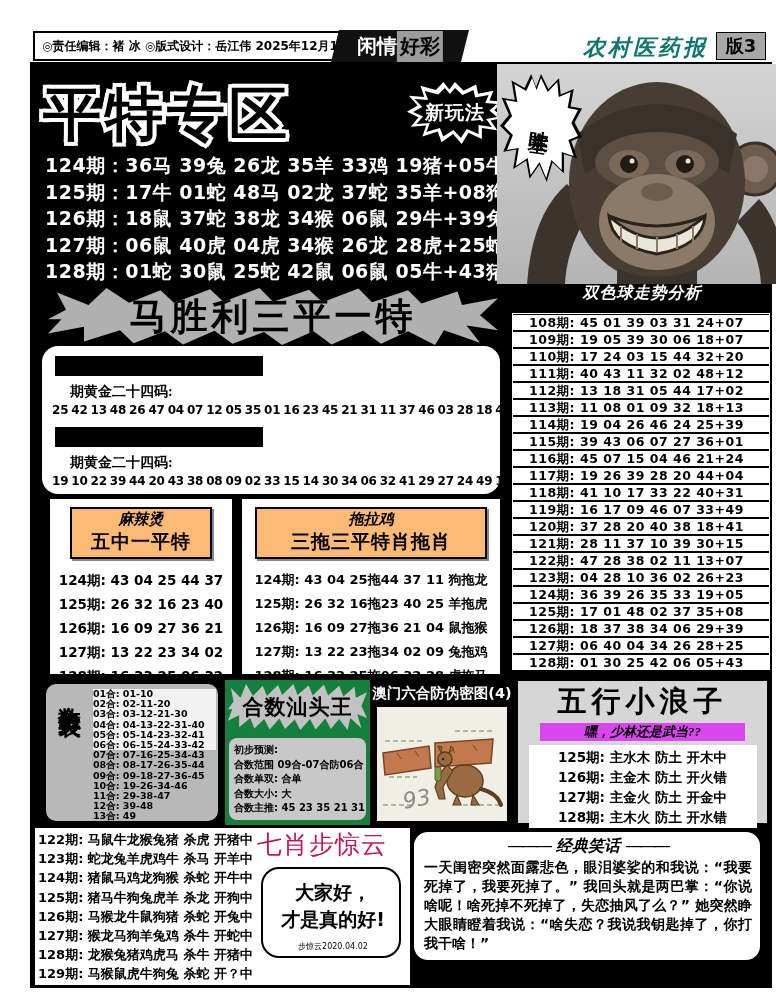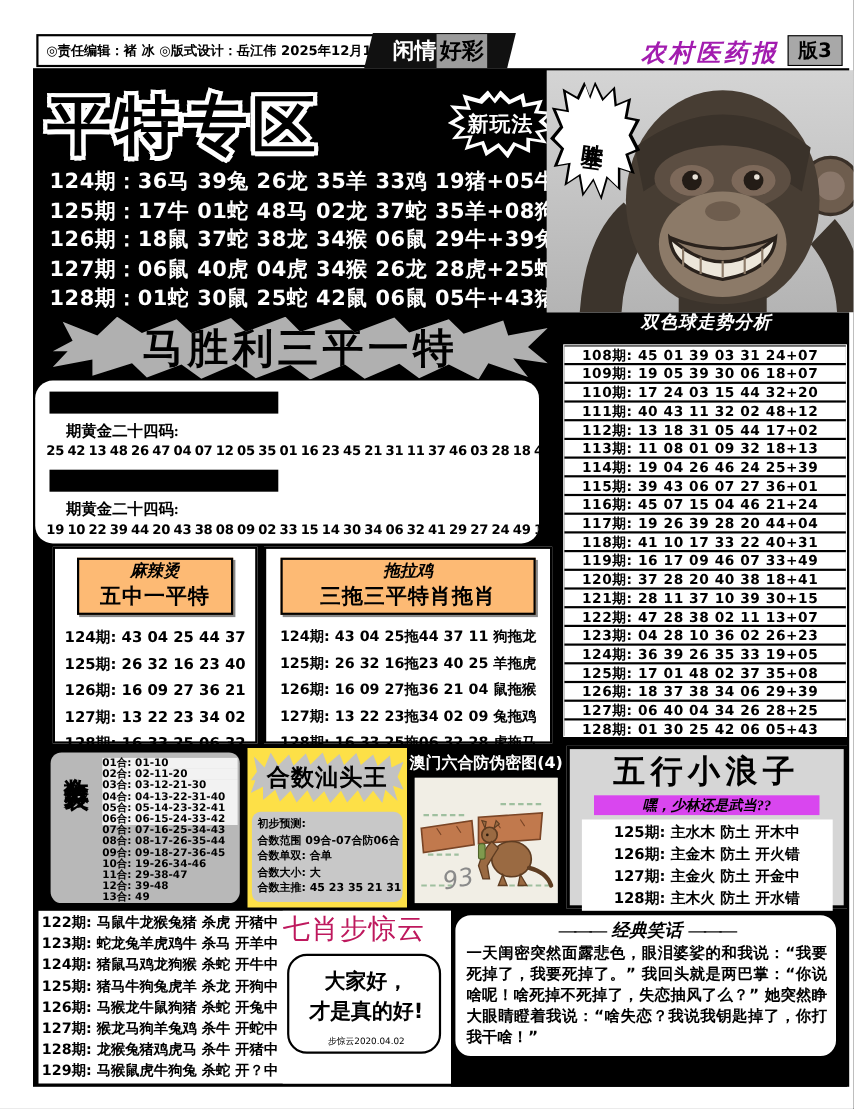--- a/index.html
+++ b/index.html
@@ -6,21 +6,21 @@
   body { background:#fff; font-family:"DejaVu Sans","Liberation Sans",sans-serif; }
   .page { position:relative; width:776px; height:1008px; background:#fff; overflow:hidden; }
 
   
   .header { position:absolute; left:33px; top:31px; width:737px; height:30px; background:#fff; }
   .header-left-box { position:absolute; left:0; top:0; width:420px; height:30px; border:2px solid #000; display:flex; align-items:center; padding-left:7px; }
   .editor-info { font-size:12px; font-weight:bold; color:#000; white-space:nowrap; }
   .masthead { position:absolute; left:302px; top:-1px; width:130px; height:32px; background:#111; transform:skewX(-14deg); display:flex; align-items:center; justify-content:center; }
   .masthead .m1 { color:#fff; font-size:20px; font-weight:bold; transform:skewX(14deg); }
   .masthead .m2 { color:#000; background:#9c9c9c; font-size:20px; font-weight:bold; padding:2px 3px; transform:skewX(14deg); }
-  .paper-name { position:absolute; right:62px; top:2px; font-family:Liberation Serif, serif; font-style:italic; font-weight:bold; font-size:22px; letter-spacing:3px; color:#a21caf; }
+  .paper-name { position:absolute; right:62px; top:2px; font-family:Liberation Serif, serif; font-style:italic; font-weight:bold; font-size:22px; letter-spacing:3px; color:#0f766e; }
   .page-badge { position:absolute; right:4px; top:1px; width:50px; height:28px; background:#a8a8a8; border:1px solid #000; display:flex; align-items:center; justify-content:center; font-size:18px; font-weight:900; color:#000; }
 
   
   .black-main { position:absolute; left:30px; top:62px; width:742px; height:926px; background:#000; }
 
   
   .pingte-panel { position:absolute; left:5px; top:2px; width:462px; height:220px; background:#000; }
   .pingte-title { position:absolute; left:8px; top:12px; font-size:58px; font-weight:900; letter-spacing:4px; color:#000;
     -webkit-text-stroke:7px #fff; paint-order:stroke fill;
     text-shadow:-3px -3px 0 #fff,3px -3px 0 #fff,-3px 3px 0 #fff,3px 3px 0 #fff,-4px 0 0 #fff,4px 0 0 #fff,0 -4px 0 #fff,0 4px 0 #fff;text-align:right; }
@@ -49,21 +49,21 @@
   
   .ssq-title { position:absolute; left:482px; top:221px; width:260px; height:29px; color:#fff; font-size:16px; font-weight:900; letter-spacing:1px; text-align:center; font-style:italic; }
   .ssq-table { position:absolute; left:482px; top:251px; width:258px; height:357px; background:#000; border:1px solid #fff; padding-top:1px; }
   .ssq-table .row { height:15px; margin-bottom:2px; background:#fff; color:#000; font-size:12.5px; font-weight:bold; line-height:15px; padding-left:16px; letter-spacing:0.5px; white-space:nowrap; overflow:hidden; }
 
   
   .banner-star { position:absolute; left:18px; top:226px; width:450px; height:57px; background:#b0b0b0;
     clip-path:polygon(0% 55%,4% 38%,2% 8%,9% 30%,13% 0%,18% 26%,25% 4%,28% 26%,36% 2%,39% 24%,47% 0%,50% 24%,58% 3%,61% 25%,69% 1%,72% 25%,80% 4%,83% 27%,91% 6%,92% 30%,100% 18%,96% 48%,100% 74%,93% 66%,96% 96%,88% 74%,86% 100%,80% 76%,74% 98%,70% 75%,63% 99%,59% 76%,52% 100%,48% 77%,41% 98%,37% 75%,30% 99%,26% 76%,19% 97%,16% 74%,8% 94%,8% 68%,0% 80%,3% 55%);
     display:flex; align-items:center; justify-content:center; }
   .banner-text { color:#000; font-size:37px; font-weight:900; letter-spacing:4px; }
-  .gold-box { position:absolute; left:2px; top:284px; width:458px; height:148px; background:#fff; border-radius:16px; overflow:hidden; }
+  .gold-box { position:absolute; left:12px; top:284px; width:458px; height:148px; background:#fff; border-radius:16px; overflow:hidden; }
   .redact-bar { background:#000; height:20px; width:208px; margin:10px 0 0 13px; }
   .g-label { margin:7px 0 0 28px; font-family:"Liberation Serif","DejaVu Serif",serif; font-weight:bold; font-size:14px; color:#000; }
   .g-nums { margin:2px 0 0 10px; font-weight:bold; font-size:12px; color:#000; word-spacing:-1px; letter-spacing:-0.2px; white-space:nowrap; }
 
   
   .tip-box { position:absolute; top:435px; background:#fff; border:2px solid #000; }
   .mala { left:18px; width:186px; height:179px; }
   .tuola { left:210px; width:262px; height:179px; }
   .tip-head { margin:8px auto 0; border:2px solid #000; background:#fdba74; text-align:center; padding:1px 0 2px; box-shadow:2px 2px 0 #888; }
   .mala .tip-head { width:142px; }
@@ -75,21 +75,21 @@
   .tuola .tip-rows .row { font-size:13px; }
 
   
   .heshu { position:absolute; left:12px; top:618px; width:180px; height:145px; background:#000; }
   .heshu-inner { position:absolute; inset:4px; background:#b8b8b8; border-radius:10px; display:flex; }
   .heshu-vlabel { writing-mode:vertical-rl; text-orientation:upright; font-family:"Liberation Serif","DejaVu Serif",serif; font-size:23px; font-weight:900; color:#000; padding:4px 2px 0 8px; letter-spacing:2px; }
   .heshu-rows { flex:1; padding:5px 2px 0 6px; }
   .heshu-rows .row { font-size:9.5px; font-weight:bold; line-height:10.2px; color:#000; white-space:nowrap; }
   .heshu-rows .row:nth-child(-n+6) { background:#f2f2f2; }
 
-  .shantou { position:absolute; left:195px; top:618px; width:145px; height:145px; background:#fde047; }
+  .shantou { position:absolute; left:195px; top:618px; width:145px; height:145px; background:#15803d; }
   .shantou-star { position:absolute; left:3px; top:4px; width:139px; height:46px; background:#c2c2c2;
     clip-path:polygon(0% 55%,4% 38%,2% 8%,9% 30%,13% 0%,18% 26%,25% 4%,28% 26%,36% 2%,39% 24%,47% 0%,50% 24%,58% 3%,61% 25%,69% 1%,72% 25%,80% 4%,83% 27%,91% 6%,92% 30%,100% 18%,96% 48%,100% 74%,93% 66%,96% 96%,88% 74%,86% 100%,80% 76%,74% 98%,70% 75%,63% 99%,59% 76%,52% 100%,48% 77%,41% 98%,37% 75%,30% 99%,26% 76%,19% 97%,16% 74%,8% 94%,8% 68%,0% 80%,3% 55%);
     display:flex; align-items:center; justify-content:center; font-size:21px; font-weight:900; color:#000; letter-spacing:1px; }
   .shantou-box { position:absolute; left:4px; top:58px; width:137px; height:82px; background:#c8c8c8; border-radius:8px; padding:5px 4px 0 5px; }
   .shantou-box .row { font-size:10px; font-weight:bold; line-height:14.5px; color:#000; white-space:nowrap; }
 
   .miti { position:absolute; left:342px; top:618px; width:140px; height:145px; background:#000; }
   .miti-title { color:#fff; font-weight:900; font-size:14.5px; text-align:center; margin-top:4px; white-space:nowrap; }
   .miti-img { margin:4px auto 0; width:130px; height:114px; background:#eee; }
 

